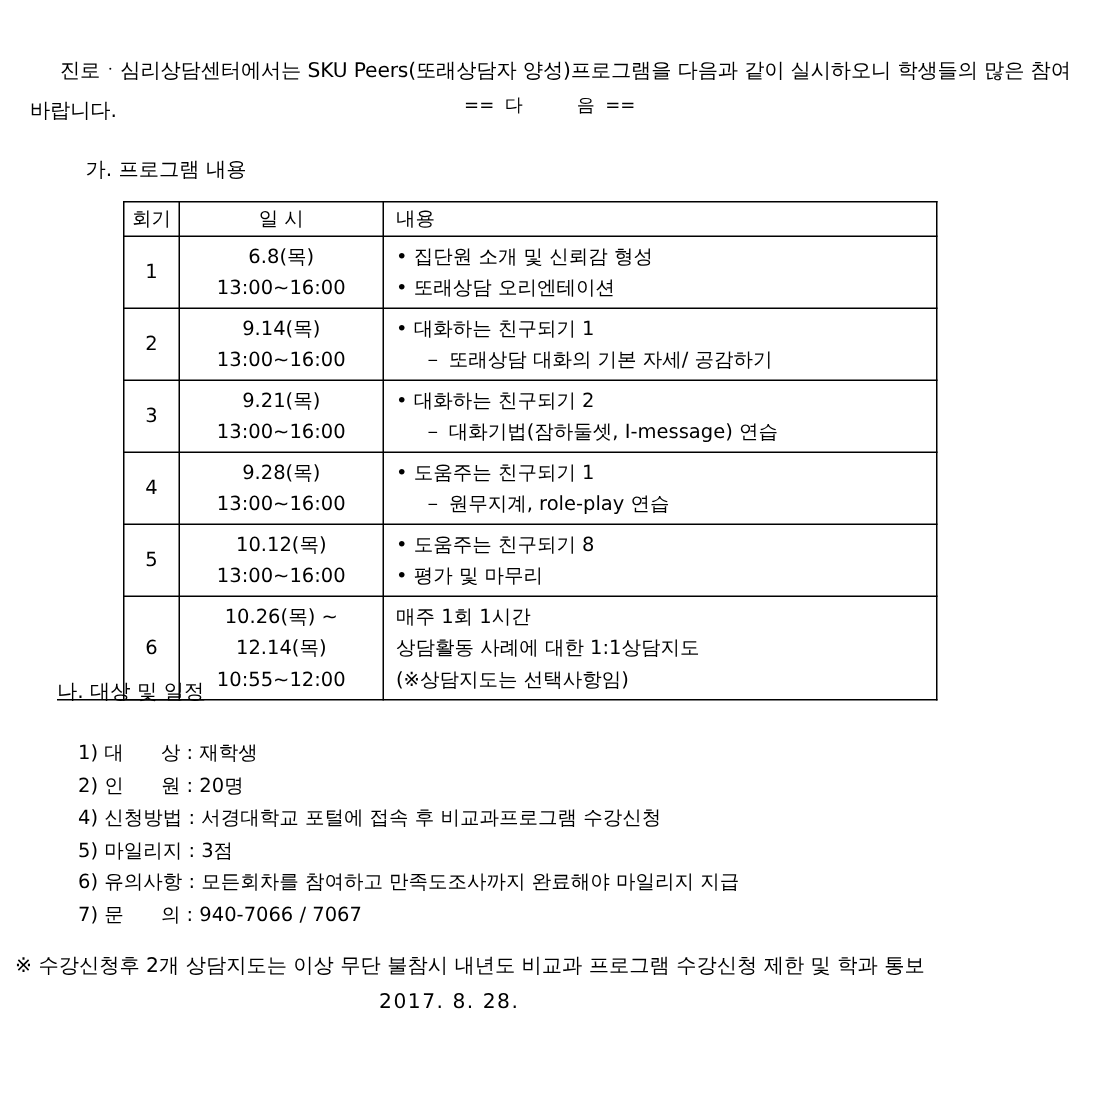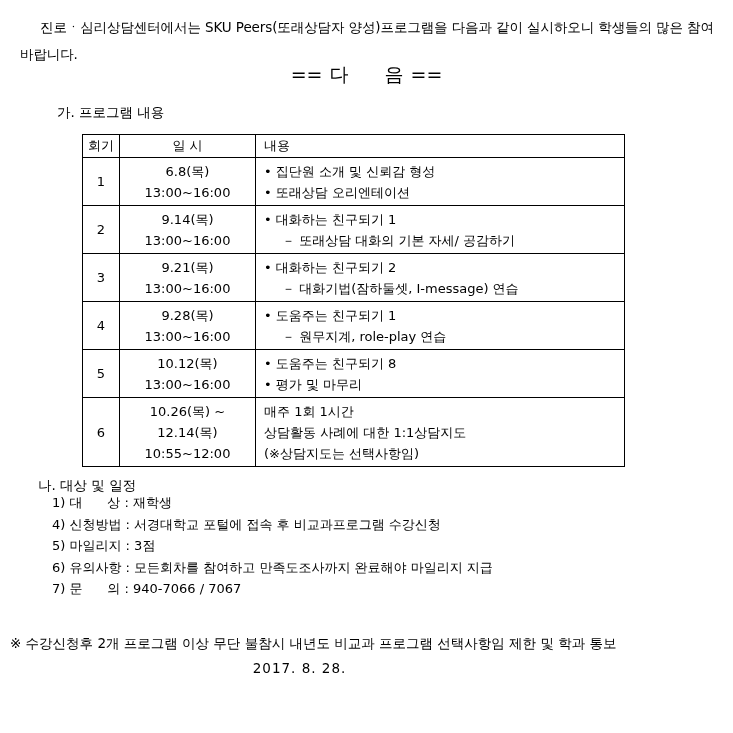--- a/index.html
+++ b/index.html
@@ -19,58 +19,59 @@
     position: relative;
     width: 733px;
     height: 733px;
     box-sizing: border-box;
   }
 
   
   .intro {
     position: absolute;
     left: 20px;
-    top: 0;
+    top: 20px;
     width: 700px;
     line-height: 27px;
     font-size: 13.5px;
     text-indent: 20px;
     letter-spacing: -0.1px;
   }
 
   
   .daeum {
     position: absolute;
     left: 0;
     top: 62px;
     width: 733px;
     text-align: center;
-    font-size: 19px;
+    font-size: 12px;
   }
   .daeum .gap {
     display: inline-block;
     width: 36px;
   }
   .daeum .sp {
     display: inline-block;
     width: 7px;
   }
 
   
   .sec-a {
     position: absolute;
     left: 57px;
     top: 104px;
     font-size: 13.5px;
   }
   .sec-b {
     position: absolute;
     left: 38px;
-    top: 477px;
-    font-size: 13.5px;
+    top: 452px;
+    font-size: 13.5px;
+    text-decoration: underline;
   }
 
   
   .tbl-wrap {
     position: absolute;
     left: 82px;
     top: 134px;
     width: 543px;
   }
   table.schedule {
@@ -254,26 +255,27 @@
             </td>
           </tr>
         </tbody>
     </table>
   </div>
 
   <div class="sec-b">나. 대상 및 일정</div>
 
   <div class="list" id="detail-list">
       <span class="item">1) 대      상 : 재학생</span>
+      <span class="item">2) 인      원 : 20명</span>
       <span class="item">4) 신청방법 : 서경대학교 포털에 접속 후 비교과프로그램 수강신청</span>
       <span class="item">5) 마일리지 : 3점</span>
       <span class="item">6) 유의사항 : 모든회차를 참여하고 만족도조사까지 완료해야 마일리지 지급</span>
       <span class="item">7) 문      의 : 940-7066 / 7067</span>
     </div>
 
-  <div class="note">※ 수강신청후 2개 프로그램 이상 무단 불참시 내년도 비교과 프로그램 선택사항임 제한 및 학과 통보</div>
+  <div class="note">※ 수강신청후 2개 상담지도는 이상 무단 불참시 내년도 비교과 프로그램 수강신청 제한 및 학과 통보</div>
 
   <div class="date-sign">
     <span class="d">2017.  8.  28.</span>
   </div>
 
 
 </div>
 
 </body></html>

